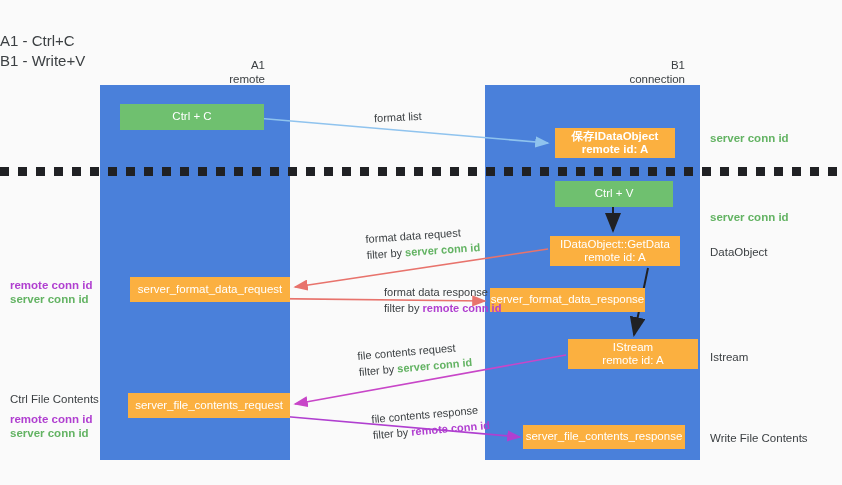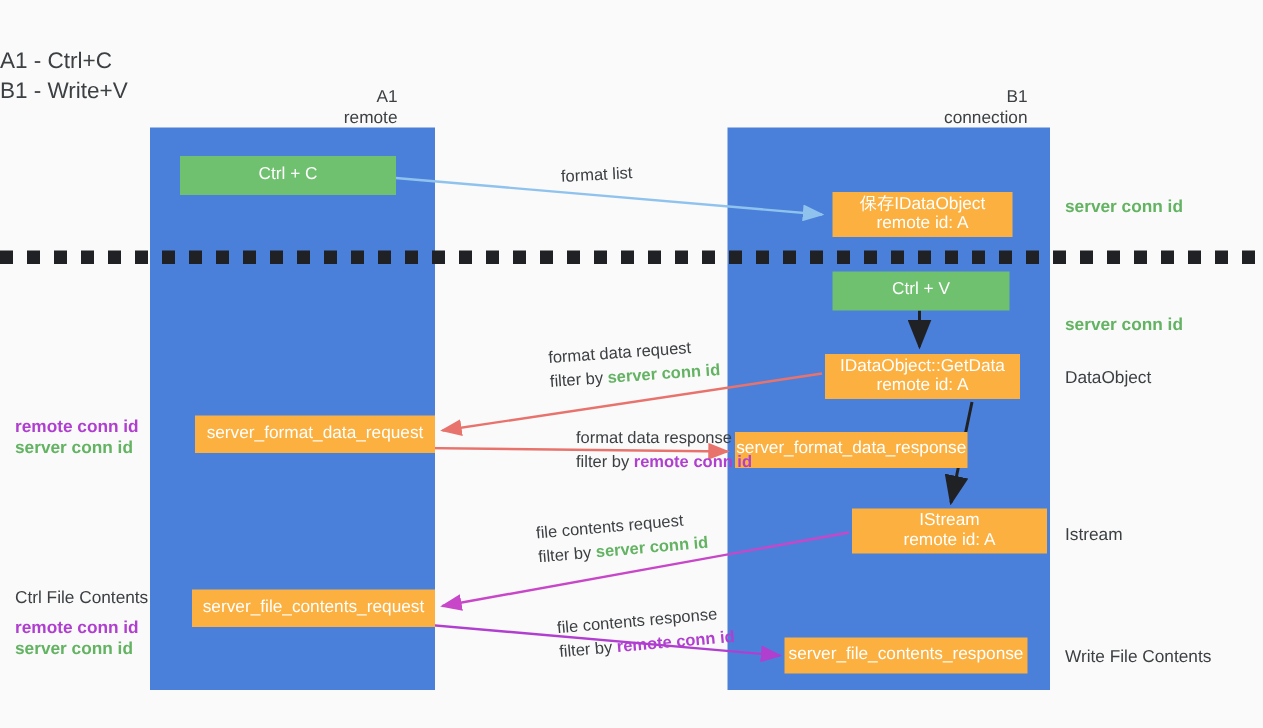--- a/index.html
+++ b/index.html
@@ -41,21 +41,21 @@
   
   .box{
     display:flex;align-items:center;justify-content:center;
     text-align:center;color:#ffffff;font-size:11.5px;line-height:13.5px;
     box-sizing:border-box;padding:3px 6px;
   }
   .box.green{background:#6fc06f;}
   .box.orange{background:#fbb040;}
 
   #box-ctrlc{left:120px;top:104px;width:144px;height:26px;}
-  #box-save {left:555px;top:128px;width:120px;height:30px;}
+  #box-save {left:555px;top:128px;width:120px;height:30px;font-weight:bold;}
   #box-ctrlv{left:555px;top:181px;width:118px;height:26px;}
   #box-getdata{left:550px;top:236px;width:130px;height:30px;}
   #box-fdreq {left:130px;top:277px;width:160px;height:25px;}
   #box-fdresp{left:490px;top:288px;width:155px;height:24px;}
   #box-istream{left:568px;top:339px;width:130px;height:30px;}
   #box-fcreq {left:128px;top:393px;width:162px;height:25px;}
   #box-fcresp{left:523px;top:425px;width:162px;height:24px;}
 
   
   .note{font-size:11.5px;line-height:14px;color:#3c4043;white-space:nowrap;}

